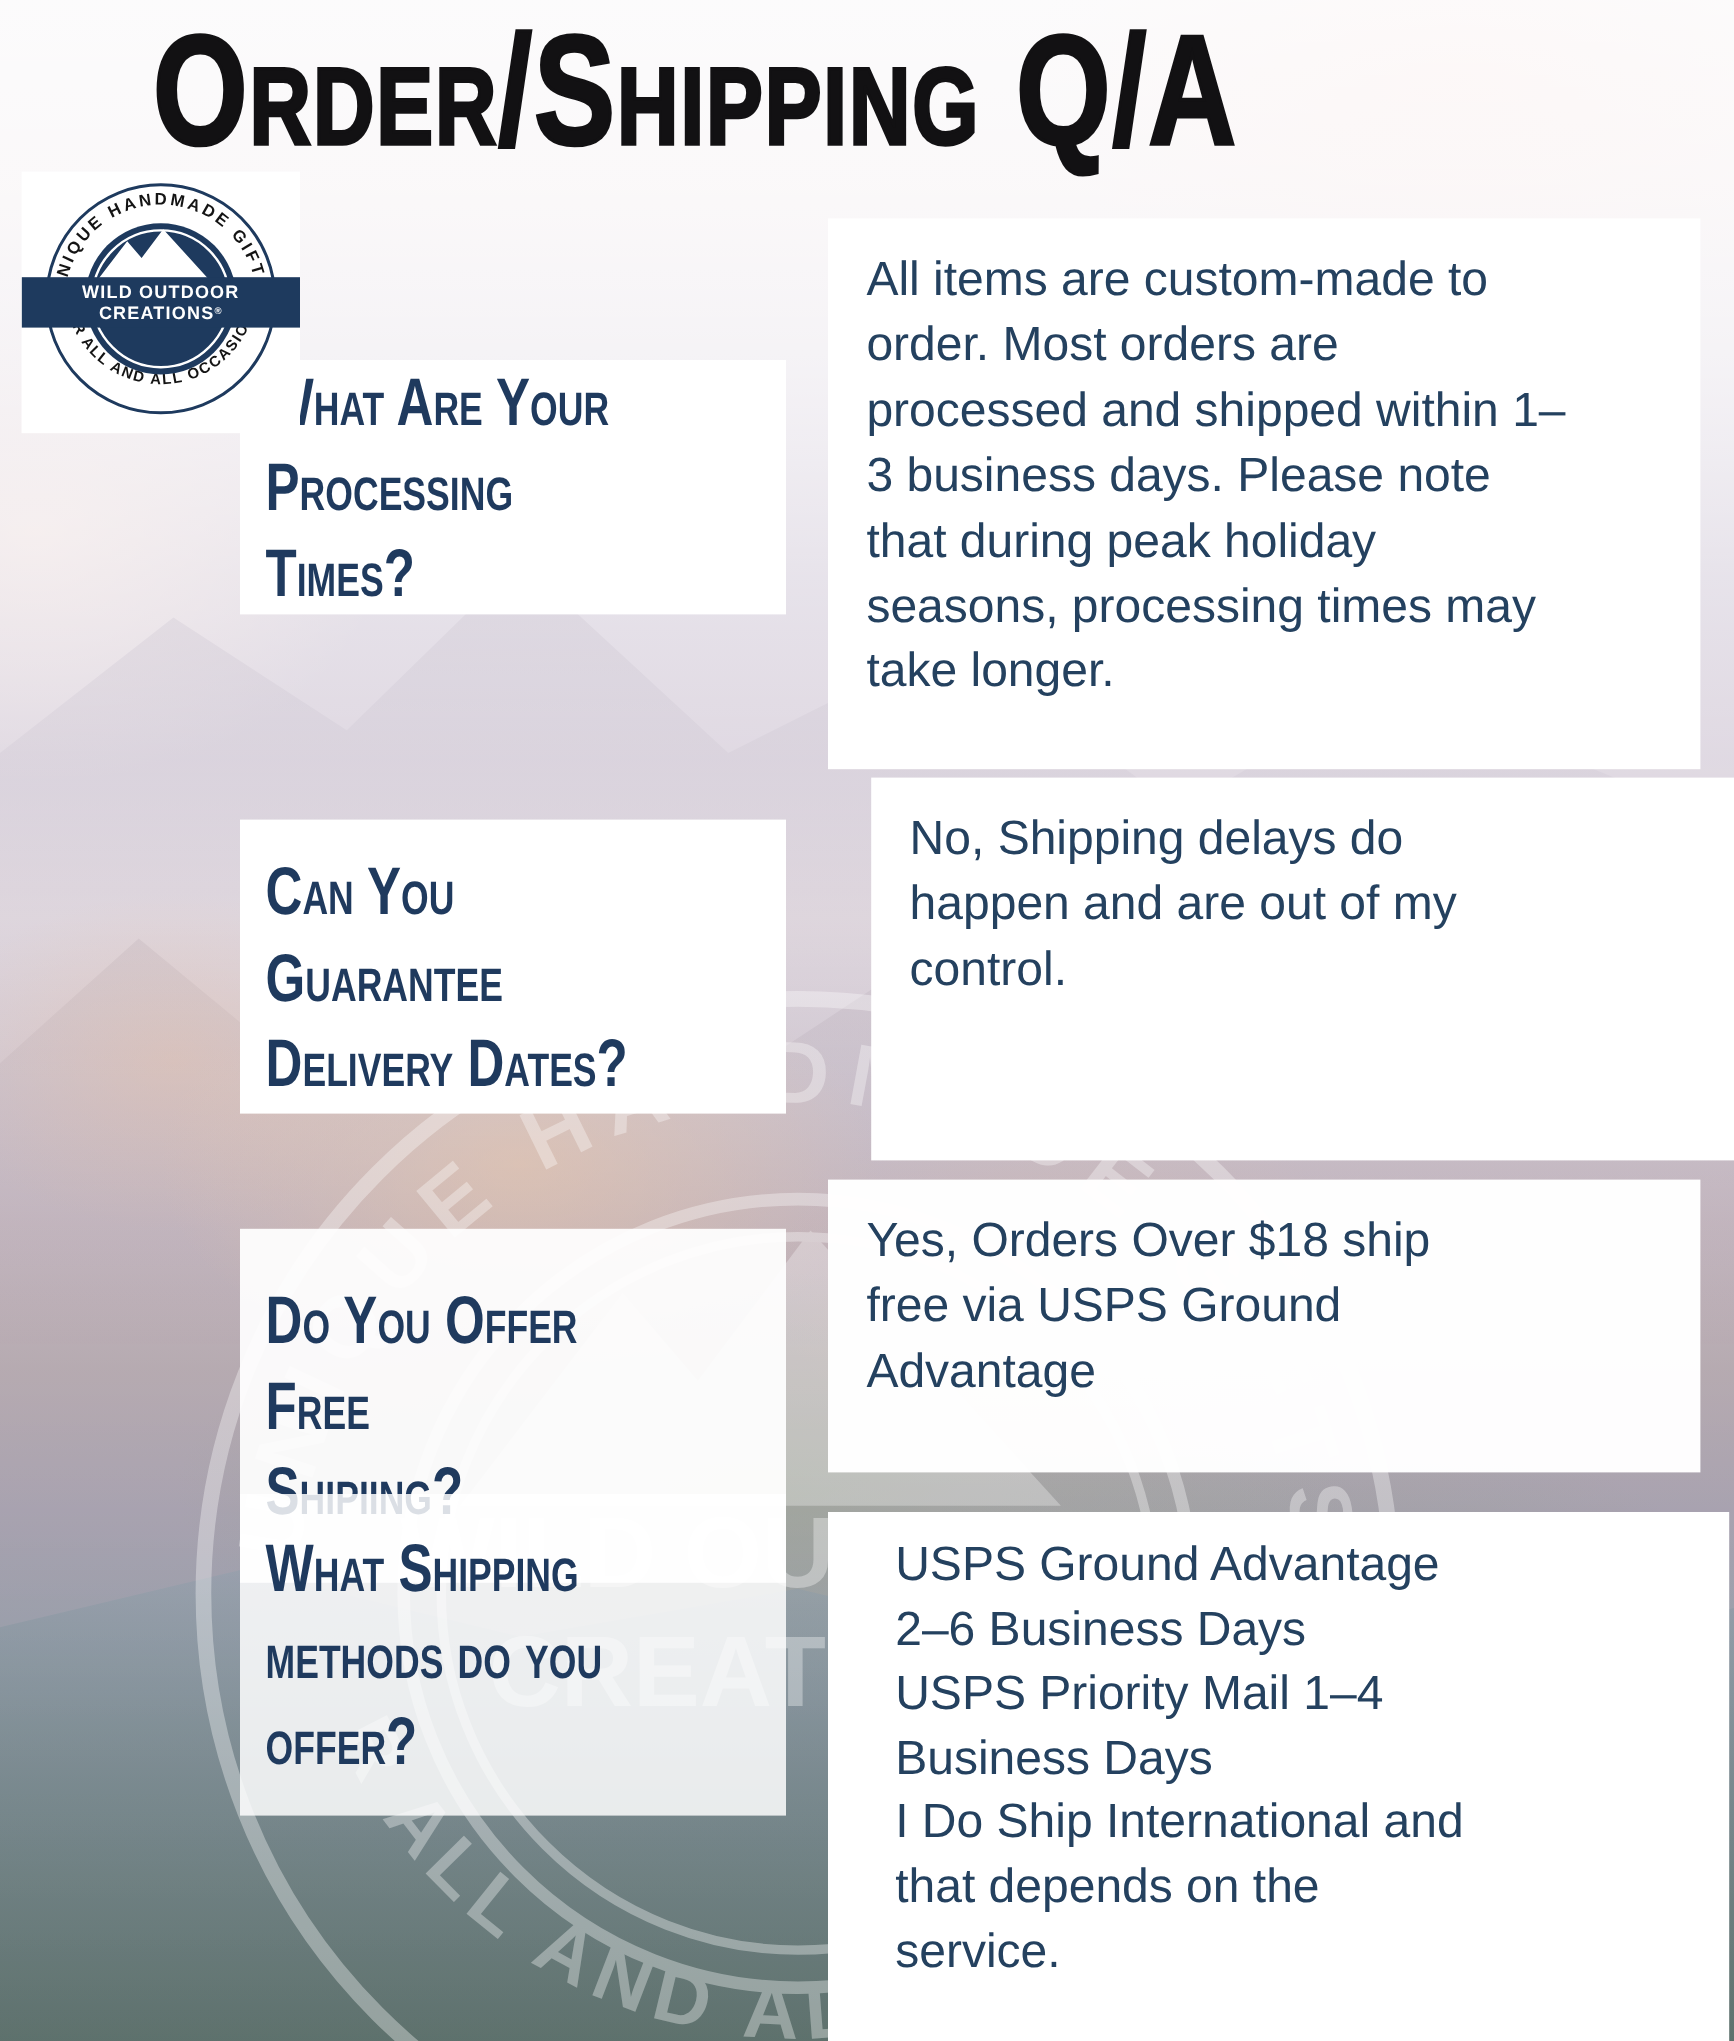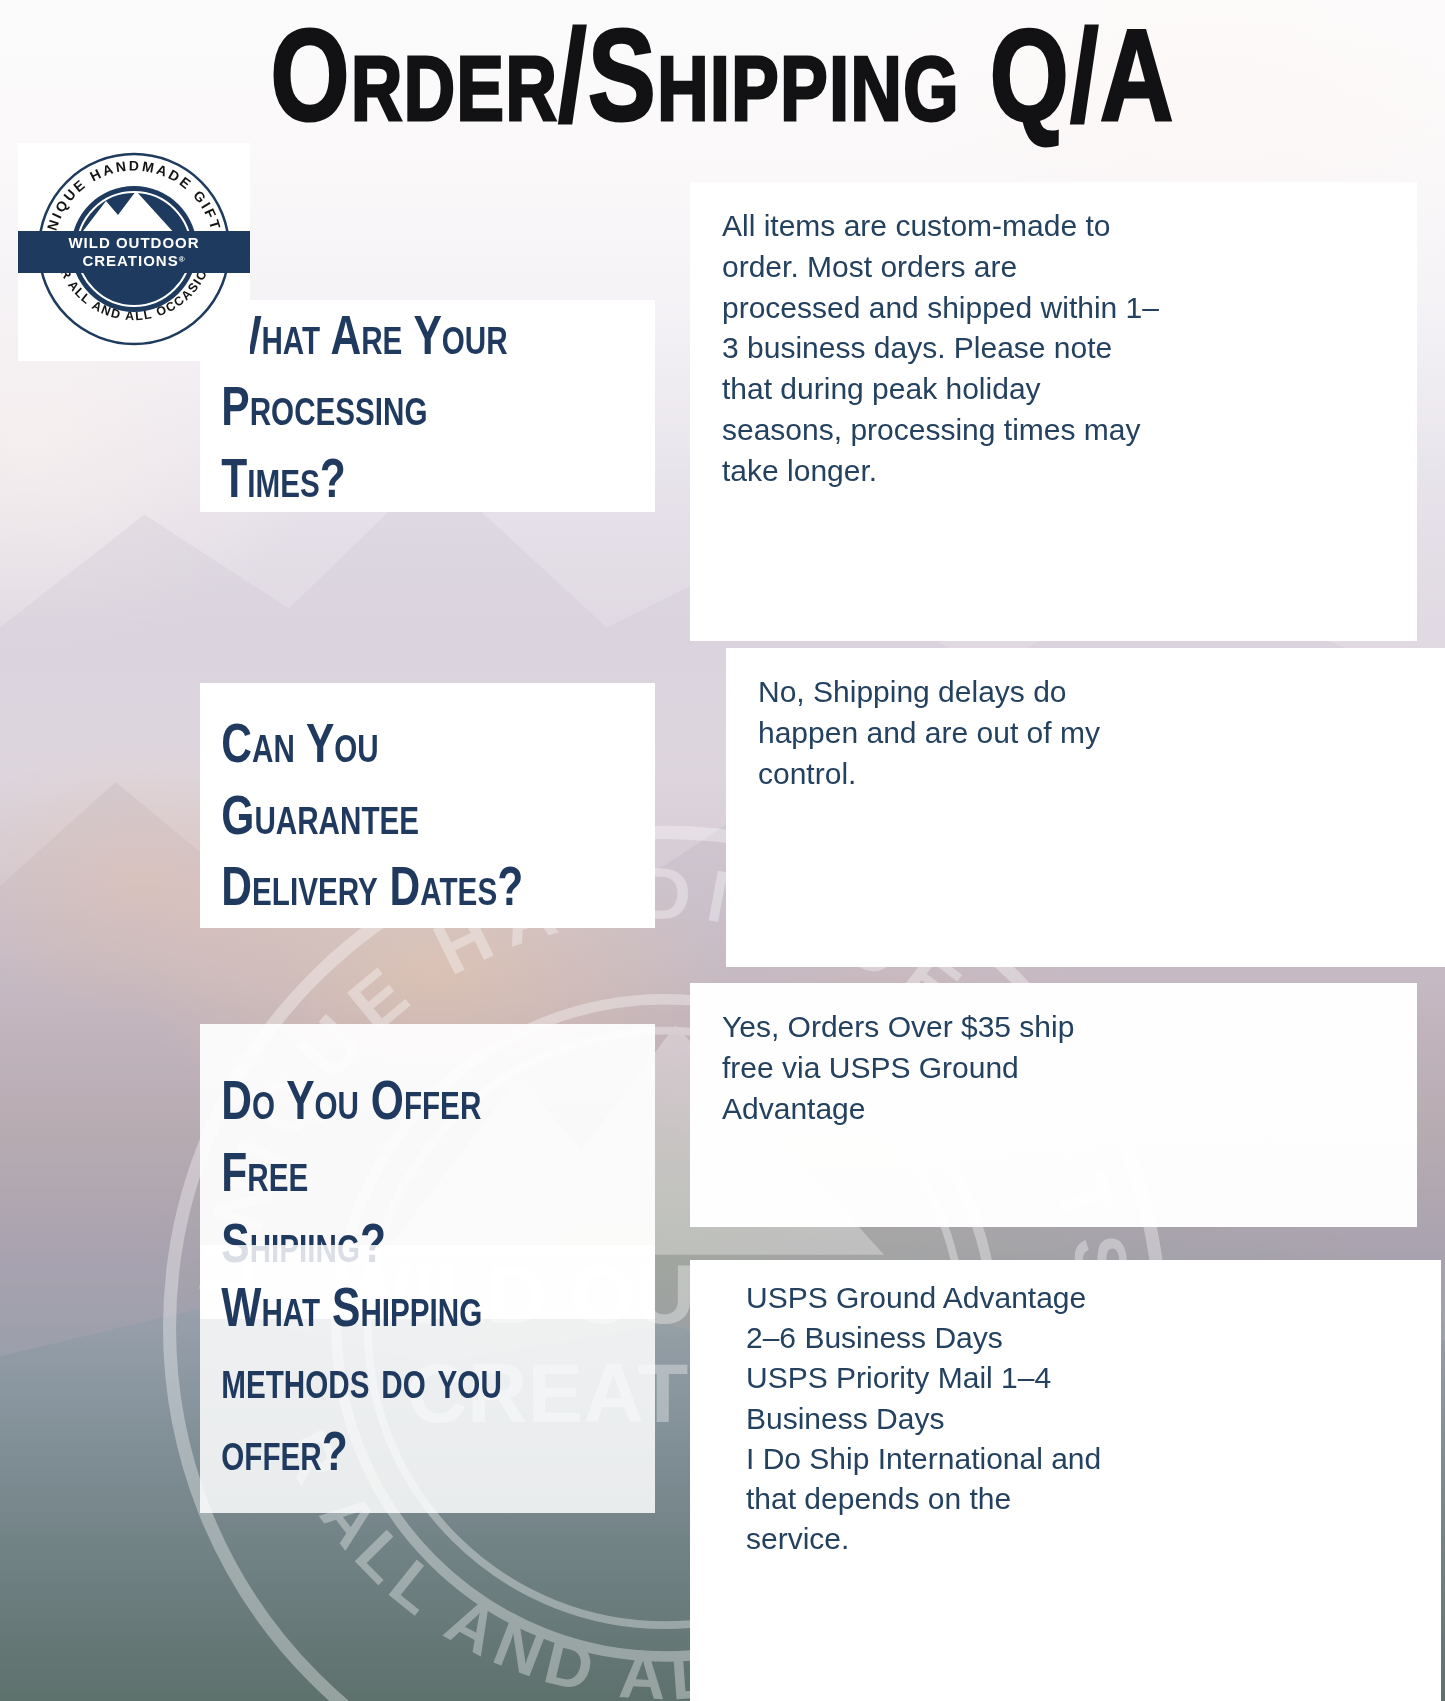--- a/index.html
+++ b/index.html
@@ -39,38 +39,38 @@
     background:linear-gradient(180deg, rgba(112,131,148,.55) 0%, rgba(84,103,106,.7) 55%, rgba(66,88,80,.8) 100%);
     clip-path:polygon(0 14%,14% 2%,30% 16%,46% 6%,60% 18%,76% 8%,90% 18%,100% 10%,100% 100%,0 100%);}
   .white-wash{position:absolute;inset:0;
     background:linear-gradient(180deg,
       rgba(255,255,255,.85) 0%, rgba(255,255,255,.72) 15%,
       rgba(255,255,255,.55) 32%, rgba(255,255,255,.42) 50%,
       rgba(255,255,255,.3) 68%, rgba(255,255,255,.18) 85%, rgba(255,255,255,.12) 100%);}
   
   .watermark{position:absolute;left:60px;top:775px;width:1210px;height:1137px;opacity:.34;z-index:1;}
   
-  .title-wrap{position:absolute;left:0;right:0;top:10px;text-align:center;z-index:3;}
+  .title-wrap{position:absolute;left:0;right:0;top:10px;text-align:left;z-index:3;}
   .title-text{
     display:inline-block;
     font-size:130px;font-weight:700;font-variant:small-caps;
     letter-spacing:2px;color:#121113;-webkit-text-stroke:3px #121113;
     transform:scaleX(.78);transform-origin:center;
     line-height:1.0;white-space:nowrap;}
   .logo-card{position:absolute;left:18px;top:143px;width:232px;height:218px;background:#fff;z-index:4;}
   .qbox{position:absolute;left:200px;width:455px;background:#fff;z-index:2;
     display:flex;align-items:center;}
   .q-text{
     font-variant:small-caps;font-weight:700;color:#1f3a5e;
     font-size:56px;line-height:1.28;white-space:pre-line;
     padding:6px 8px 6px 28px;
     transform:scaleX(.76);transform-origin:left center;width:128%;}
   .abox{position:absolute;left:690px;width:727px;background:#fff;z-index:2;}
   .a-text{
-    font-weight:400;color:#24415f;font-size:30px;line-height:1.36;
+    font-weight:400;color:#24415f;font-size:40px;line-height:1.36;
     white-space:pre-line;padding:24px 28px 20px 32px;}
   .qbox-1{top:300px;height:212px;}
   .abox-1{top:182px;height:459px;}
   .qbox-2{top:683px;height:245px;align-items:flex-end;}
   .abox-2{top:648px;height:319px;margin-left:36px;}
   .qbox-3{top:1024px;height:295px;background:rgba(255,255,255,.93);}
   .abox-3{top:983px;height:244px;background:rgba(255,255,255,.98);}
   .qbox-4{top:1245px;height:268px;background:rgba(255,255,255,.84);}
   .abox-4{top:1260px;height:441px;padding-left:24px;}
   .abox-4 .a-text{padding-top:18px;line-height:1.34;}
@@ -159,21 +159,21 @@
     <div class="a-text">No, Shipping delays do
 happen and are out of my
 control.</div>
   </div>
 
   <div class="qbox qbox-3">
     <div class="q-text">Do You Offer Free
 Shipiing?</div>
   </div>
   <div class="abox abox-3">
-    <div class="a-text">Yes, Orders Over $35 ship
+    <div class="a-text">Yes, Orders Over $18 ship
 free via USPS Ground
 Advantage</div>
   </div>
 
   <div class="qbox qbox-4">
     <div class="q-text">What Shipping
 methods do you
 offer?</div>
   </div>
   <div class="abox abox-4">

